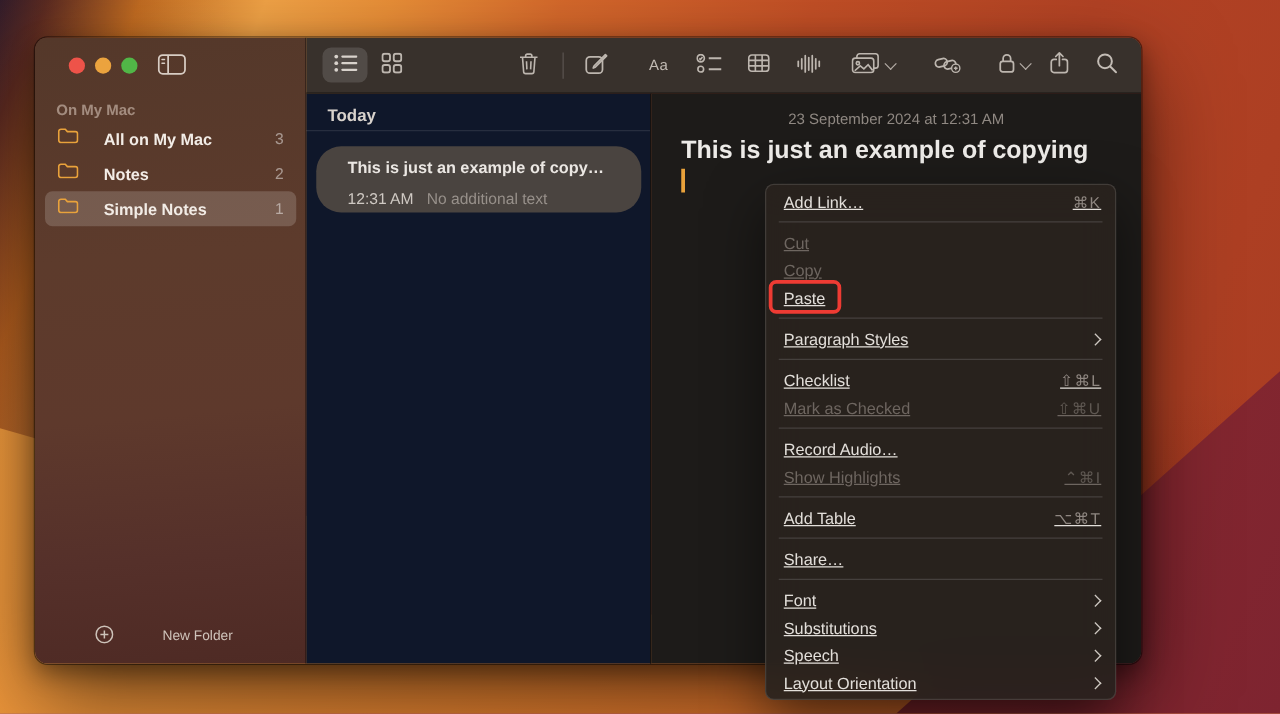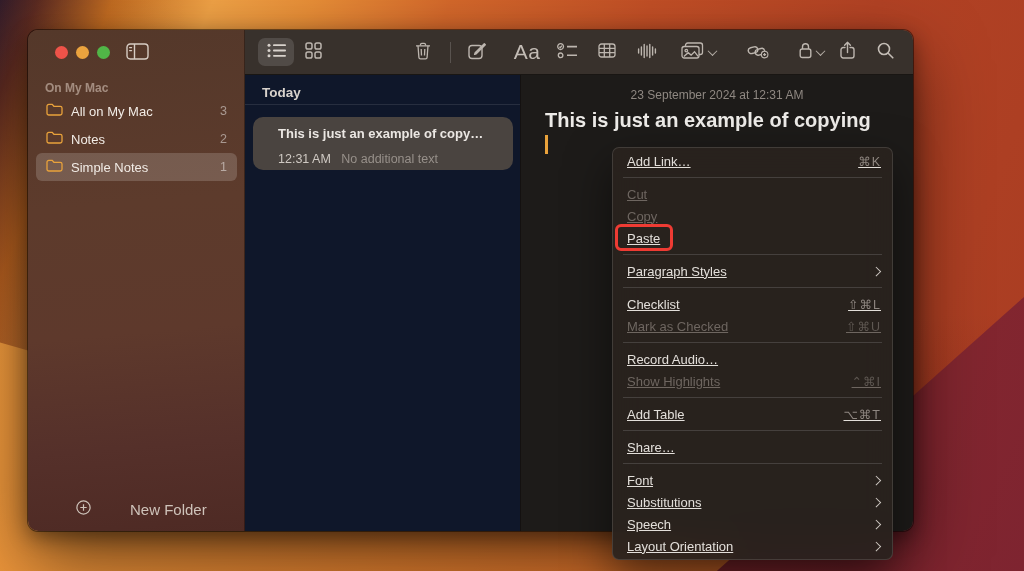--- a/index.html
+++ b/index.html
@@ -30,45 +30,45 @@
     border-right:1px solid rgba(0,0,0,.35); }
   .traffic { position:absolute; left:27px; top:16px; display:flex; gap:8px; }
   .traffic span { width:13px; height:13px; border-radius:50%; }
   .tl-red{ background:#ee5349; } .tl-yellow{ background:#eba33e; } .tl-green{ background:#51b647; }
   .sb-toggle { position:absolute; left:92px; top:10px; width:34px; height:26px; background:none; border:none;
     display:flex; align-items:center; justify-content:center; border-radius:6px; cursor:pointer; }
   .sb-header { position:absolute; left:17px; top:51px; font-size:12px; font-weight:bold; color:rgba(240,224,212,.5); }
   .sb-item { position:absolute; left:8px; width:201px; height:28px; border-radius:6px;
     display:flex; align-items:center; padding:0 10px; gap:8px; cursor:pointer; }
   .sb-item.sel { background:rgba(255,255,255,.17); }
-  .sb-item .lbl { flex:1; font-size:13px; font-weight:normal; color:#f2ece6; white-space:nowrap; overflow:hidden; }
+  .sb-item .lbl { flex:1; font-size:13px; font-weight:bold; color:#f2ece6; white-space:nowrap; overflow:hidden;margin-left:12px; }
   .sb-item .cnt { font-size:12.5px; color:rgba(255,255,255,.48); }
   .new-folder { position:absolute; left:17px; bottom:13px; display:flex; align-items:center; gap:8px;
     background:none; border:none; cursor:pointer; }
-  .new-folder span { font-size:15px; color:#cfc3ba;margin-left:31px; }
+  .new-folder span { font-size:11px; color:#cfc3ba;margin-left:31px; }
 
   
   .main { flex:1; display:flex; flex-direction:column; min-width:0; }
   .toolbar { position:relative; height:45px; flex:none; background:#38312c; border-bottom:1px solid rgba(0,0,0,.55); }
   .tb-btn { position:absolute; top:8px; width:36px; height:28px; border:none; background:none; border-radius:7px;
     display:flex; align-items:center; justify-content:center; cursor:pointer; gap:5px; }
   .tb-btn.active { background:rgba(255,255,255,.13); }
   .tb-divider { position:absolute; top:12px; height:21px; width:1px; background:rgba(255,255,255,.17); }
-  .tb-aa { font-size:21px; color:#c3bcb5; font-weight:normal; letter-spacing:.5px; }
+  .tb-aa { font-size:12px; color:#c3bcb5; font-weight:normal; letter-spacing:.5px; }
   .chev-down { width:7px; height:7px; border-right:1.7px solid #b4ada6; border-bottom:1.7px solid #b4ada6;
     transform:rotate(45deg) translate(-1px,-1px); flex:none; }
 
   .content-row { flex:1; display:flex; min-height:0; }
 
   
   .notes-list { position:relative; width:276px; flex:none; background:#0f172a; border-right:1px solid #141110; }
   .today-hd { position:absolute; left:17px; top:10px; font-size:13.5px; font-weight:bold; color:#d8d2cc; }
   .today-rule { position:absolute; left:0; right:0; top:29px; height:1px; background:rgba(255,255,255,.10); }
   .note-card { position:absolute; left:8px; top:42px; width:260px; height:53px; background:#4a4440;
-    border-radius:10px; padding:9px 12px 0 25px; cursor:pointer; }
+    border-radius:20px; padding:9px 12px 0 25px; cursor:pointer; }
   .note-card .nt { font-size:13px; font-weight:bold; color:#ebe7e3; white-space:nowrap; overflow:hidden; }
   .note-card .meta { margin-top:11px; font-size:12.5px; white-space:nowrap; }
   .note-card .time { color:#cfc9c3; }
   .note-card .prev { color:#97908a; margin-left:7px; }
 
   
   .editor { position:relative; flex:1; background:#1d1b19; }
   .ed-date { position:absolute; top:13px; left:0; right:0; text-align:center; font-size:12px; color:#8f8882; }
   .ed-title { position:absolute; top:34px; left:24px; right:20px; font-size:20px; font-weight:bold; color:#edebe8; }
   .ed-cursor { position:absolute; left:24px; top:60px; width:2.5px; height:19px; background:#e9a23b; }

